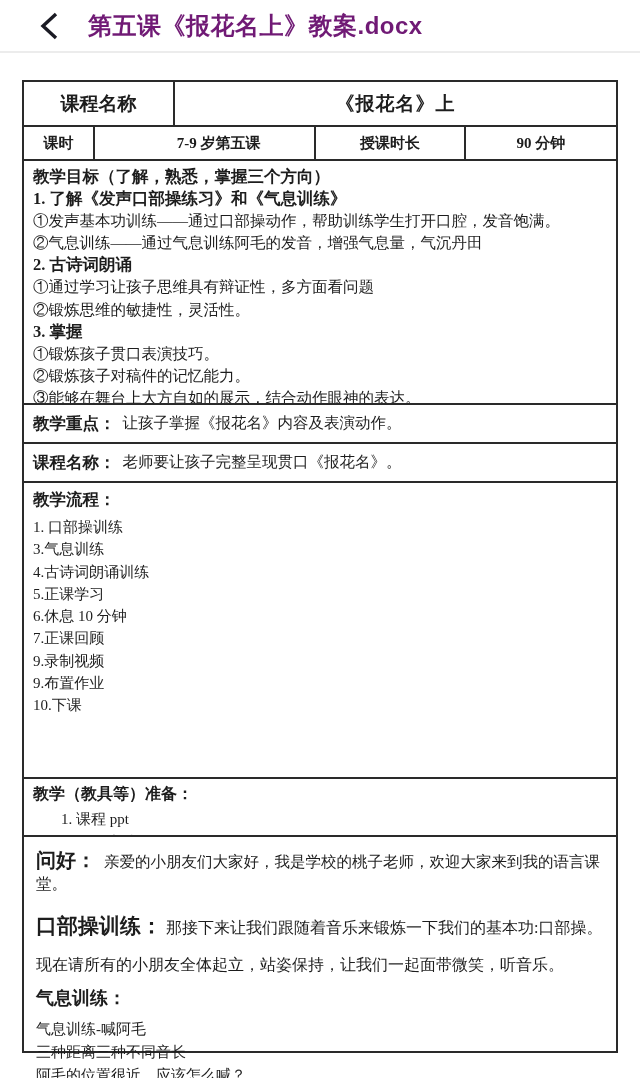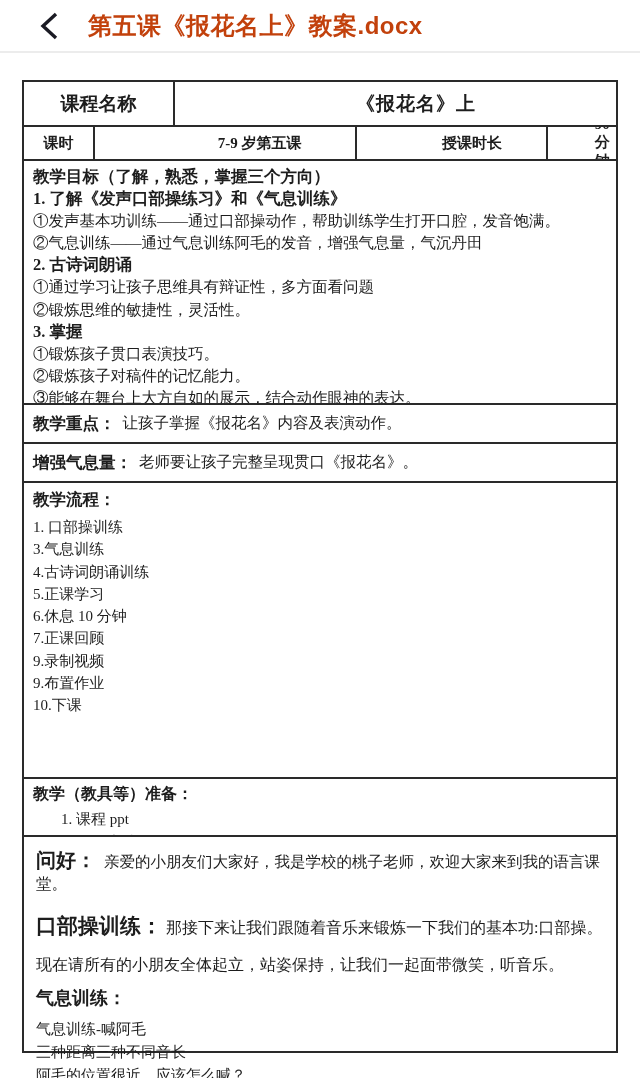--- a/index.html
+++ b/index.html
@@ -11,33 +11,33 @@
     height:53px; width:100%; background:#ffffff;
     display:flex; align-items:center; padding-left:34px;
     border-bottom:2px solid #ececec;
   }
   .back-btn {
     width:30px; height:34px; display:flex; align-items:center; justify-content:center;
     background:none; border:none; cursor:pointer; margin-right:24px;
   }
   .app-title {
     font-family:"Liberation Sans", sans-serif;
-    font-size:24px; font-weight:600; color:#c2410c; letter-spacing:.5px;
+    font-size:24px; font-weight:600; color:#701a75; letter-spacing:.5px;
     white-space:nowrap;
   }
 
   
   .doc {
     margin:27px 22px 0 22px; width:596px; height:973px;
     border:2px solid #2a2a2a; background:#fff;
   }
   .sect { border-bottom:2px solid #2a2a2a; overflow:hidden; }
   .sect:last-child { border-bottom:none; }
 
-  .row { display:flex;gap:41px; }
+  .row { display:flex; }
   .cell { display:flex; align-items:center; justify-content:center; text-align:center; }
   .vline { border-right:2px solid #2a2a2a; }
 
   .row-course { height:45px; font-weight:bold; font-size:19px; }
   .cell-course-label { width:25.5%; }
   .cell-course-value { flex:1; letter-spacing:1px; }
 
   .row-meta { height:34px; font-weight:bold; font-size:15px; }
   .cell-keshi { width:12%; }
   .cell-age { width:37.4%;padding-left:28px; }
@@ -120,21 +120,21 @@
 
       <div class="line">③能够在舞台上大方自如的展示，结合动作眼神的表达。</div>
     </div>
 
   <div class="sect kp-row">
     <span class="kp-label">教学重点：</span>
     <span>让孩子掌握《报花名》内容及表演动作。</span>
   </div>
 
   <div class="sect kp-row">
-    <span class="kp-label">增强气息量：</span>
+    <span class="kp-label">课程名称：</span>
     <span>老师要让孩子完整呈现贯口《报花名》。</span>
   </div>
 
   <div class="sect flow">
     <div class="flow-heading">教学流程：</div>
     <div>
 
         <div class="line">1.  口部操训练</div>
 
         <div class="line">3.气息训练</div>

